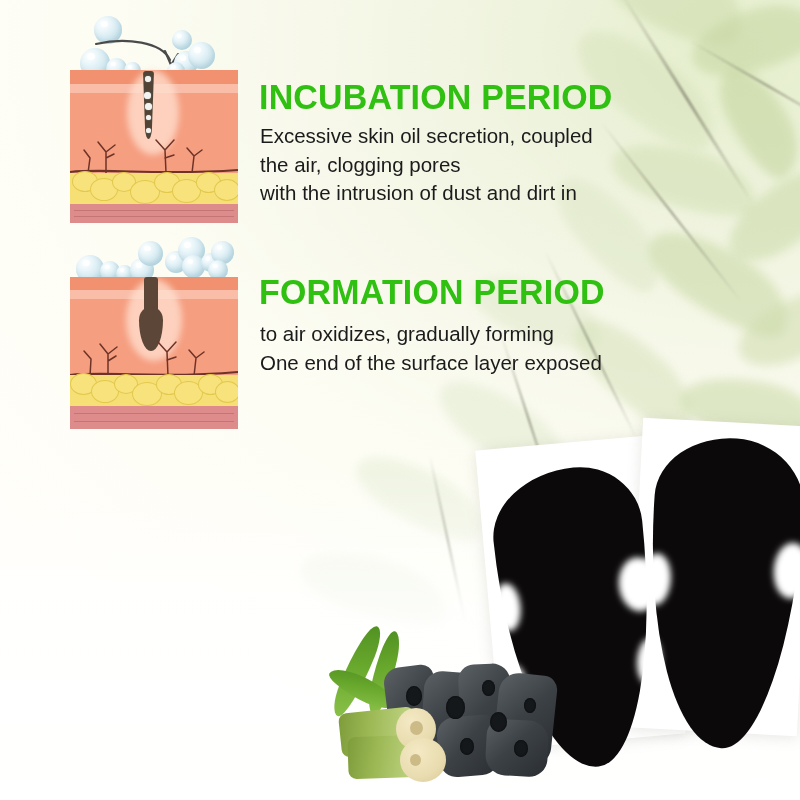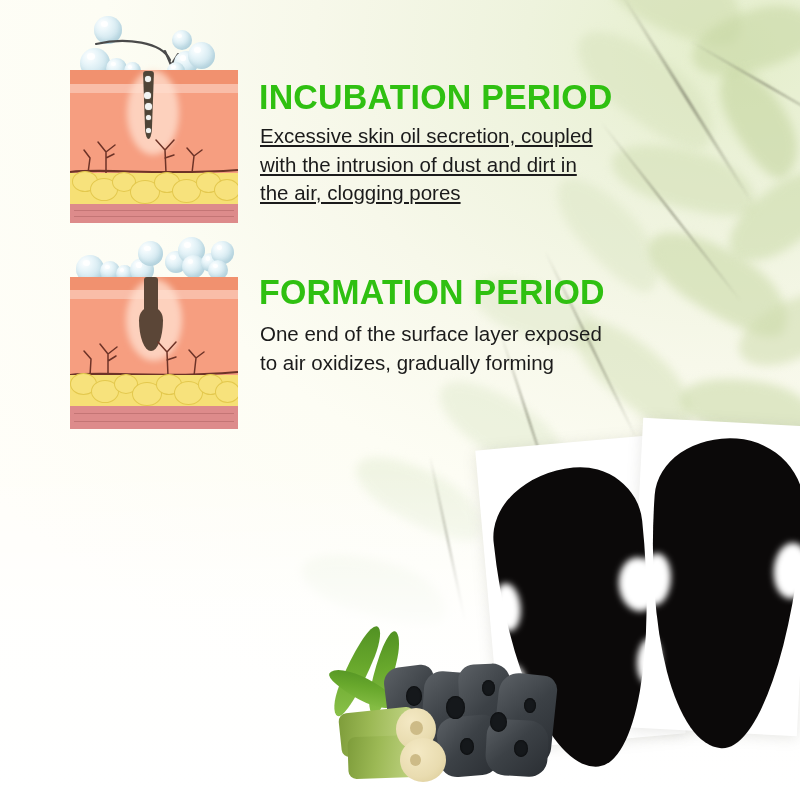--- a/index.html
+++ b/index.html
@@ -230,30 +230,30 @@
         <div class="fat-cell" style="left:145px;top:148px;width:23px;height:20px;"></div>
       </div>
 
       <div class="muscle" style="top:173px;height:23px;"></div>
       <div class="muscle-line" style="top:180px;"></div>
       <div class="muscle-line" style="top:188px;"></div>
     </div>
   </div>
 
   <div class="heading" style="left:259px;top:77px;">INCUBATION PERIOD</div>
-  <div class="body-copy" style="left:260px;top:122px;text-decoration:underline;">
+  <div class="body-copy" style="left:260px;top:122px;">
     <div>Excessive skin oil secretion, coupled</div>
+    <div>the air, clogging pores</div>
     <div>with the intrusion of dust and dirt in</div>
-    <div>the air, clogging pores</div>
   </div>
 
   <div class="heading" style="left:259px;top:272px;">FORMATION PERIOD</div>
   <div class="body-copy" style="left:260px;top:320px;">
+    <div>to air oxidizes, gradually forming</div>
     <div>One end of the surface layer exposed</div>
-    <div>to air oxidizes, gradually forming</div>
   </div>
 
   <div style="position:absolute;left:470px;top:420px;width:330px;height:360px;">
 
     <div class="paper" style="left:18px;top:22px;width:185px;height:300px;transform:rotate(-5deg);"></div>
     <div class="paper" style="left:165px;top:2px;width:170px;height:310px;transform:rotate(3deg);"></div>
 
     <div style="position:absolute;left:32px;top:48px;transform:rotate(-6deg);">
       <div class="strip strip-a" style="position:relative;"></div>
       <div class="strip-notch" style="left:-6px;top:108px;width:26px;height:48px;border-radius:50%;"></div>

